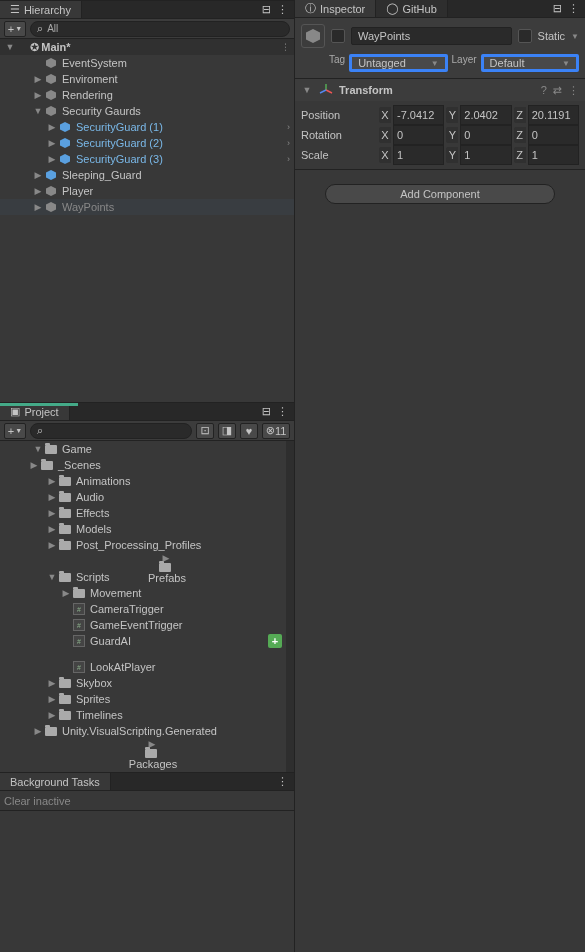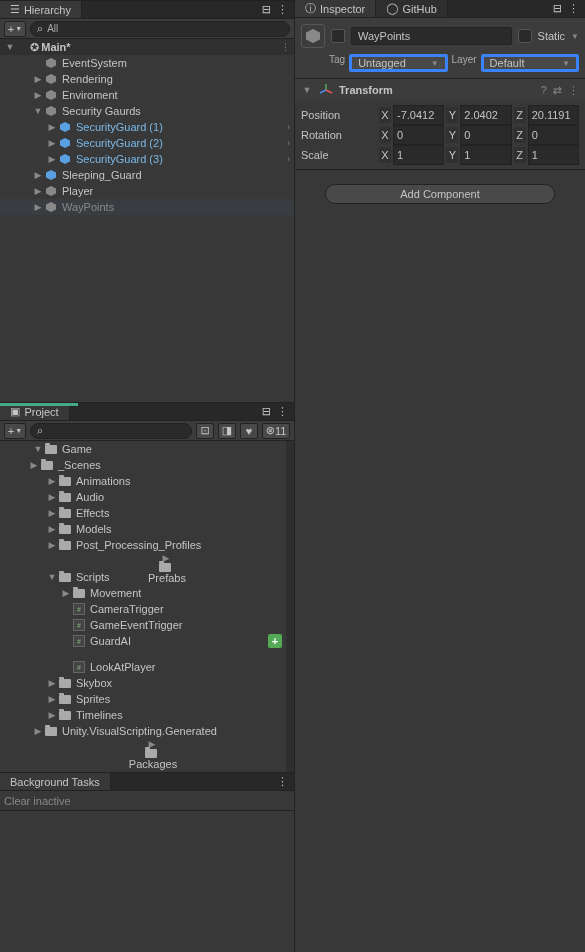--- a/index.html
+++ b/index.html
@@ -114,28 +114,28 @@
           <span class="ico">
             <span class="cube"></span>
           </span>
           <span class="label">EventSystem</span>
         </div>
         <div class="row" style="padding-left: 32px;">
           <span class="arrow right"></span>
           <span class="ico">
             <span class="cube"></span>
           </span>
+          <span class="label">Enviroment</span>
+        </div>
+        <div class="row" style="padding-left: 32px;">
+          <span class="arrow right"></span>
+          <span class="ico">
+            <span class="cube"></span>
+          </span>
           <span class="label">Rendering</span>
-        </div>
-        <div class="row" style="padding-left: 32px;">
-          <span class="arrow right"></span>
-          <span class="ico">
-            <span class="cube"></span>
-          </span>
-          <span class="label">Enviroment</span>
         </div>
         <div class="row" style="padding-left: 32px;">
           <span class="arrow down"></span>
           <span class="ico">
             <span class="cube"></span>
           </span>
           <span class="label">Security Gaurds</span>
         </div>
         <div class="row" style="padding-left: 46px;">
           <span class="arrow right"></span>

